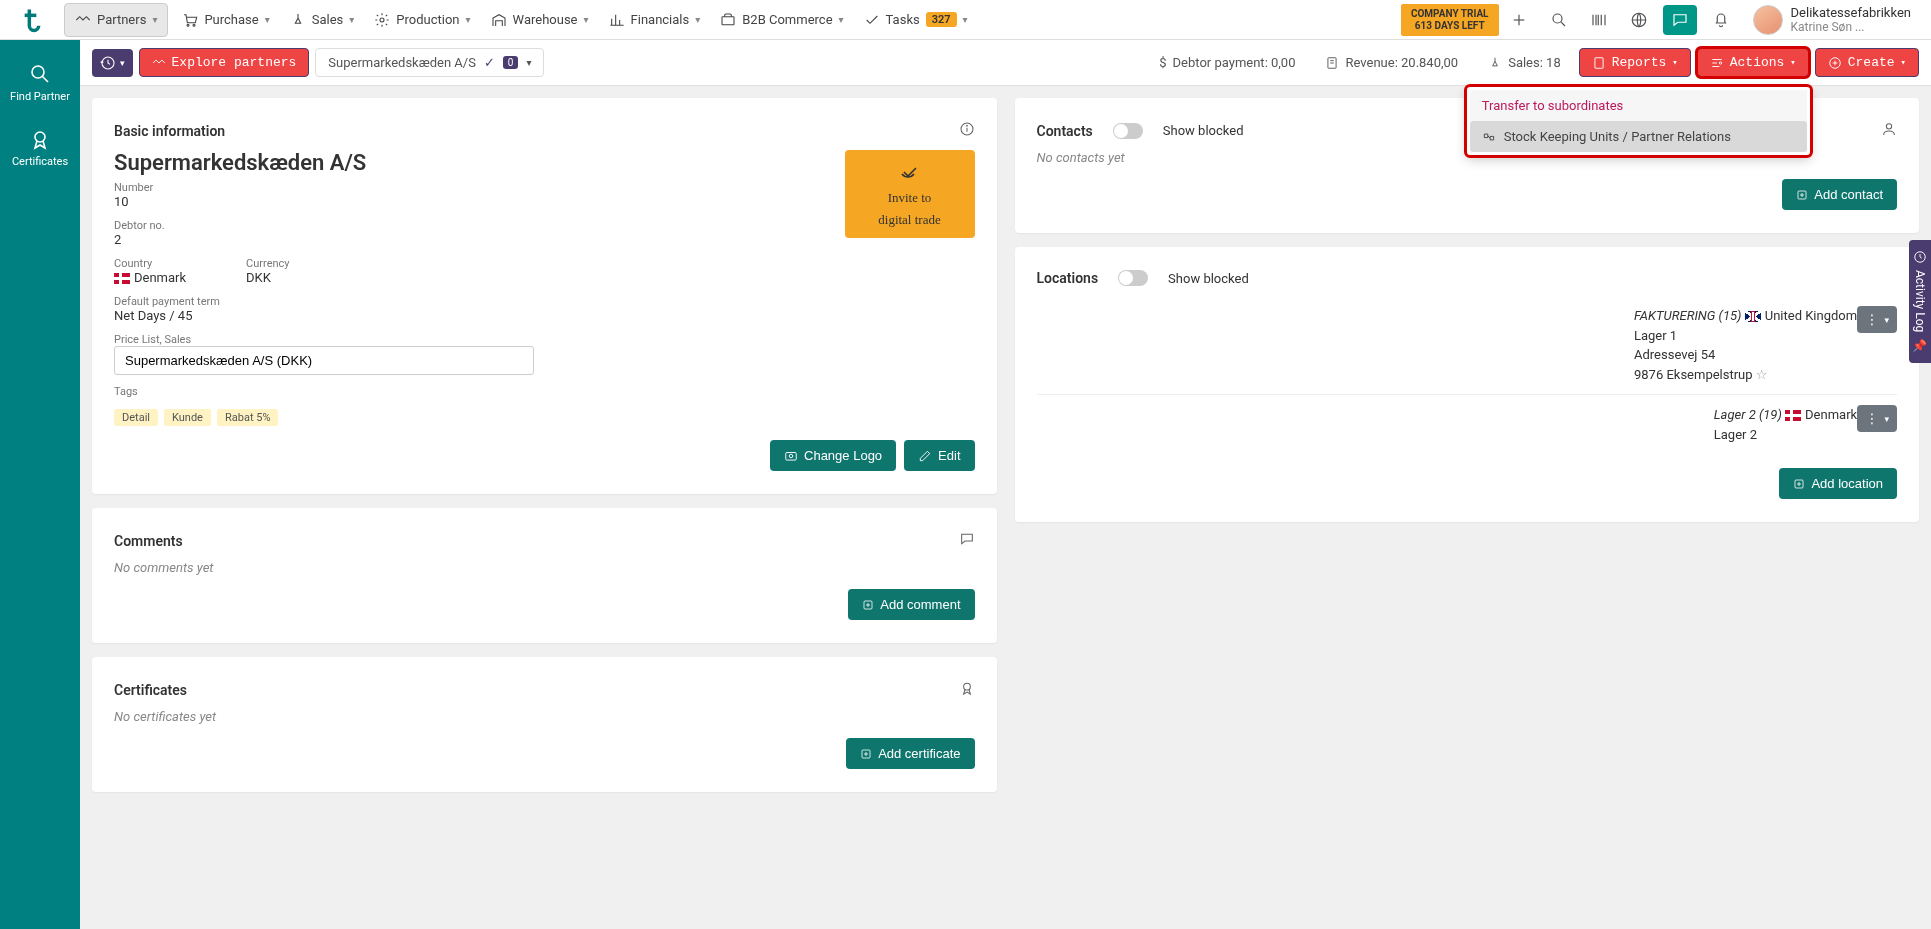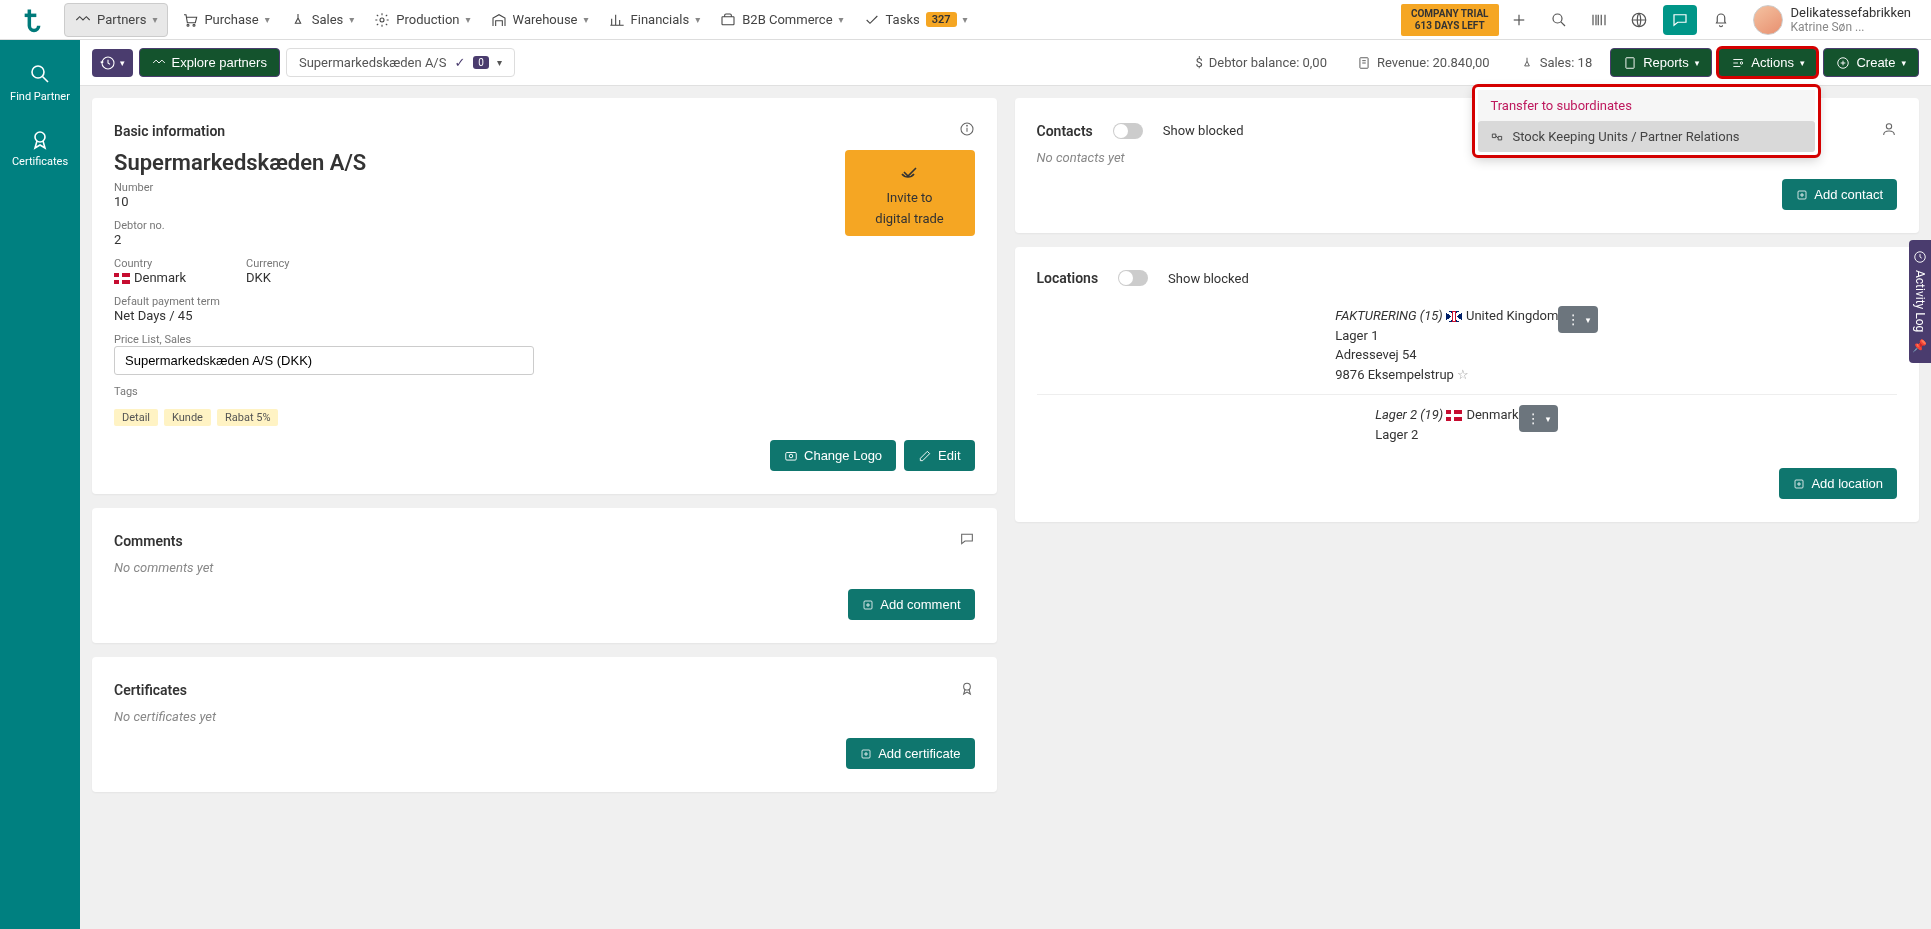--- a/index.html
+++ b/index.html
@@ -24,58 +24,58 @@
 
 .body { display: flex; flex: 1; overflow: hidden; }
 .leftbar { width: 80px; background: #008080; color: #fff; display: flex; flex-direction: column; align-items: center; padding-top: 10px; }
 .leftbar-item { display: flex; flex-direction: column; align-items: center; gap: 4px; padding: 12px 0; cursor: pointer; width: 100%; text-align: center; }
 .leftbar-item .lbl { font-size: 11px; }
 .leftbar-item svg { width: 24px; height: 24px; }
 
 .main { flex: 1; display: flex; flex-direction: column; background: #f0f0f0; }
 .subheader { display: flex; align-items: center; padding: 8px 12px; gap: 6px; background: #fff; border-bottom: 1px solid #e0e0e0; position: relative; }
 .sh-btn { display: flex; align-items: center; gap: 6px; padding: 6px 12px; border-radius: 4px; border: 1px solid #ccc; background: #fff; color: #333; cursor: pointer; font-size: 13px; }
-.sh-btn.purple { background: #14532d; color: #fff; border-color: #4a3c6e; }
+.sh-btn.purple { background: #ef4444; color: #fff; border-color: #4a3c6e; font-family: Liberation Mono, monospace; }
 .sh-history { background: #4a3c6e; color:#fff; border:none; padding:6px 8px; border-radius:4px; display:flex; align-items:center; gap:4px; cursor:pointer;}
 .sh-crumb { padding: 6px 12px; color: #555; border: 1px solid #ddd; border-radius: 4px; background: #fff; display:flex; align-items:center; gap:8px;}
 .sh-metric { display: flex; align-items: center; gap: 6px; padding: 0 12px; color: #555; }
 .sh-dropdown-wrap{ position:relative; }
 .highlight-red{ outline: 3px solid #d40000; outline-offset: -1px; }
 .dropdown-menu { position: absolute; top: 38px; right: -2px; width: 345px; background: #fff; box-shadow: 0 4px 12px rgba(0,0,0,.2); z-index: 100; border-radius: 4px; overflow:hidden; padding: 4px;}
 .dropdown-menu.highlight-red{ outline:3px solid #d40000; }
 .dd-item { padding: 8px 12px; cursor: pointer; display:flex; align-items:center; gap:8px; color:#444; }
 .dd-item.disabled { color: #be185d; cursor: default; background:#f6f6f6; }
 .dd-item.highlighted { background: #d9d9d9; border-radius:3px; }
 
 .content { flex: 1; display: flex; gap: 18px; padding: 12px; overflow: auto; }
 .col { flex: 1; display: flex; flex-direction: column; gap: 14px; }
 .card { background: #fff; border-radius: 4px; padding: 23px 22px; position: relative; box-shadow: 0 1px 2px rgba(0,0,0,.05);}
 .card-head { display: flex; align-items: center; justify-content: space-between; margin-bottom: 10px; }
 .card-head h3 { font-size: 14px; font-weight: 600; }
 .card-head .head-icons{ display:flex; align-items:center; gap:14px; color:#666;}
-.invite-btn { background: #f5a623; color: #333; padding: 10px 14px; border-radius: 4px; text-align: right; width: 130px; cursor:pointer; display:flex; flex-direction:column; align-items:center; gap:6px;}
+.invite-btn { background: #f5a623; color: #333; padding: 10px 14px; border-radius: 4px; text-align: right; width: 130px; cursor:pointer; display:flex; flex-direction:column; align-items:center; gap:6px;font-family:Liberation Serif, serif;}
 .invite-btn svg{ width:24px; height:24px;}
 .lbl-small { font-size: 11px; color: #777; }
 .val { font-size: 13px; color: #333; margin-bottom: 10px; }
 .h1 { font-size: 22px; font-weight: 600; color: #333; margin-bottom: 6px; }
 .row2 { display: flex; gap: 60px; }
 .flag-dk { display:inline-block; width:16px; height:11px; vertical-align:middle; margin-right:4px; background: linear-gradient(to bottom, #c60c30 0 40%, #fff 40% 60%, #c60c30 60% 100%); position:relative;}
 .flag-dk::after{content:""; position:absolute; left:5px; top:0; bottom:0; width:3px; background:#fff;}
 .flag-uk { display:inline-block; width:16px; height:11px; vertical-align:middle; margin-right:4px; background: #012169; position:relative; overflow:hidden;}
 .flag-uk::before{content:""; position:absolute; inset:0; background: linear-gradient(to bottom right, transparent 42%, #fff 42% 58%, transparent 58%), linear-gradient(to top right, transparent 42%, #fff 42% 58%, transparent 58%);}
 .flag-uk::after{content:""; position:absolute; left:6px; top:0; bottom:0; width:4px; background:#fff; box-shadow: inset 0 0 0 1px #c8102e;}
 .pl-input { width: 420px; border: 1px solid #ccc; padding: 6px 10px; border-radius: 3px; font-size: 13px; }
 .tags { display: flex; gap: 6px; margin-top: 11px;}
 .tag { background: #fff3c4; color: #555; padding: 2px 8px; font-size: 11px; border-radius: 2px; }
 .card-actions { display: flex; justify-content: flex-end; gap: 8px; margin-top: 14px; }
 .btn-navy { background: #0f766e; color: #fff; border: none; padding: 8px 14px; border-radius: 4px; cursor: pointer; display:flex; align-items:center; gap:6px; font-size:13px;}
 .italic-dim { font-style: italic; color: #888; }
 .toggle { width: 30px; height: 16px; background: #ccc; border-radius: 10px; position: relative; display:inline-block; vertical-align:middle; margin: 0 8px;}
 .toggle::after { content:""; position:absolute; width:14px; height:14px; background:#fff; border-radius:50%; top:1px; left:1px;}
-.loc-item { display:flex; justify-content:center; align-items:flex-start; border-bottom:1px solid #eee; padding:10px 0;}
+.loc-item { display:flex; justify-content:flex-end; align-items:flex-start; border-bottom:1px solid #eee; padding:10px 0;}
 .loc-meta { font-size:13px; line-height:1.5; }
 .loc-meta .title{ font-style:italic; color:#333;}
 .loc-actions{ display:flex; align-items:center;}
 .kebab-btn{ background:#6c757d; color:#fff; border:none; padding:6px 8px; border-radius:4px; display:flex; align-items:center; gap:6px; cursor:pointer;}
 .activity-tab{ position:fixed; right:0; top:240px; background:#4a3c6e; color:#fff; writing-mode:vertical-rl; padding:10px 4px; border-radius:4px 0 0 4px; font-size:12px; cursor:pointer; display:flex; align-items:center; gap:6px;}
 .check-badge{ background:#4a3c6e; color:#fff; border-radius:3px; font-size:10px; padding:1px 5px;}
 .basic-top{ display:flex; justify-content:space-between; align-items:flex-start; }
 svg{stroke:currentColor; fill:none; stroke-width:1.6;}
 </style>
 </head>
@@ -255,21 +255,21 @@
         </button>
         <div class="sh-crumb">
           <span>Supermarkedskæden A/S</span>
           <span style="color:#4a3c6e;">✓</span>
           <span class="check-badge">0</span>
           <span class="chev" style="font-size:10px;">▾</span>
         </div>
         <div class="spacer"></div>
         <div class="sh-metric">
           <span>$</span>
-          <span>Debtor balance: 0,00</span>
+          <span>Debtor payment: 0,00</span>
         </div>
         <div class="sh-metric">
           <svg viewBox="0 0 24 24" width="14" height="14">
               <rect x="5" y="3" width="14" height="18" rx="1"></rect>
               <line x1="9" y1="8" x2="15" y2="8"></line>
               <line x1="9" y1="12" x2="15" y2="12"></line>
             </svg>
           <span>Revenue: 20.840,00</span>
         </div>
         <div class="sh-metric">

